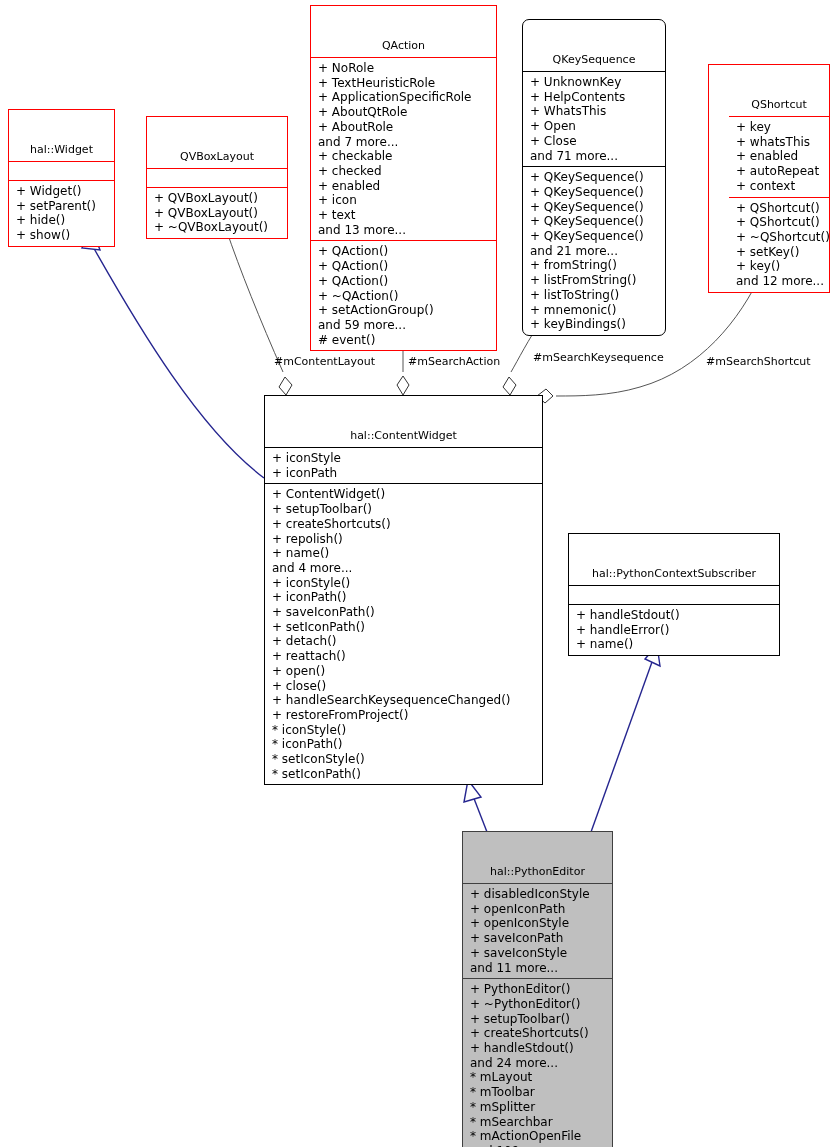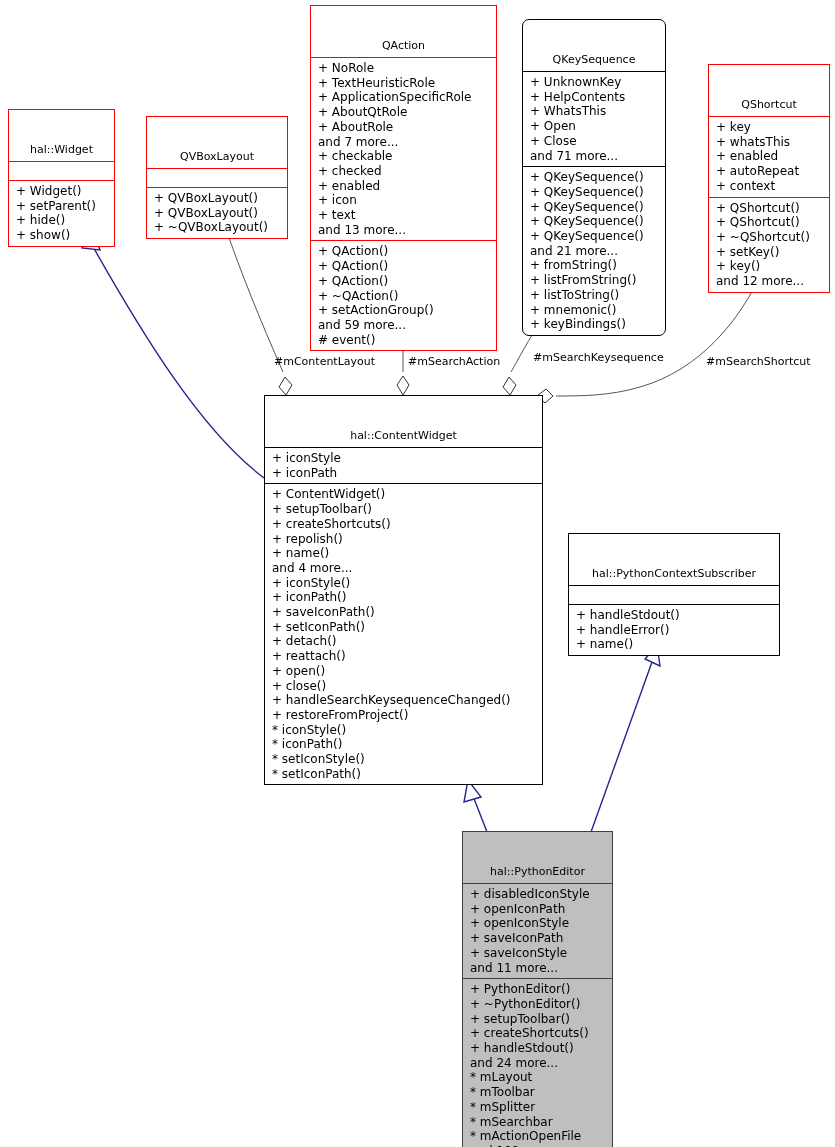--- a/index.html
+++ b/index.html
@@ -223,21 +223,21 @@
       <div class="uml-row">+ QKeySequence()</div>
       <div class="uml-row">and 21 more...</div>
       <div class="uml-row">+ fromString()</div>
       <div class="uml-row">+ listFromString()</div>
       <div class="uml-row">+ listToString()</div>
       <div class="uml-row">+ mnemonic()</div>
       <div class="uml-row">+ keyBindings()</div>
     </div>
   </div>
 
-  <div class="uml-box red" id="box-qshortcut" style="left:708px; top:64px; width:122px;">
+  <div class="uml-box red" id="box-qshortcut" style="left:708px; top:64px; width:122px;padding-left:20px;">
     <div class="uml-title">QShortcut</div>
     <div class="uml-sep"></div>
     <div class="uml-section">
       <div class="uml-row">+ key</div>
       <div class="uml-row">+ whatsThis</div>
       <div class="uml-row">+ enabled</div>
       <div class="uml-row">+ autoRepeat</div>
       <div class="uml-row">+ context</div>
     </div>
     <div class="uml-sep"></div>

